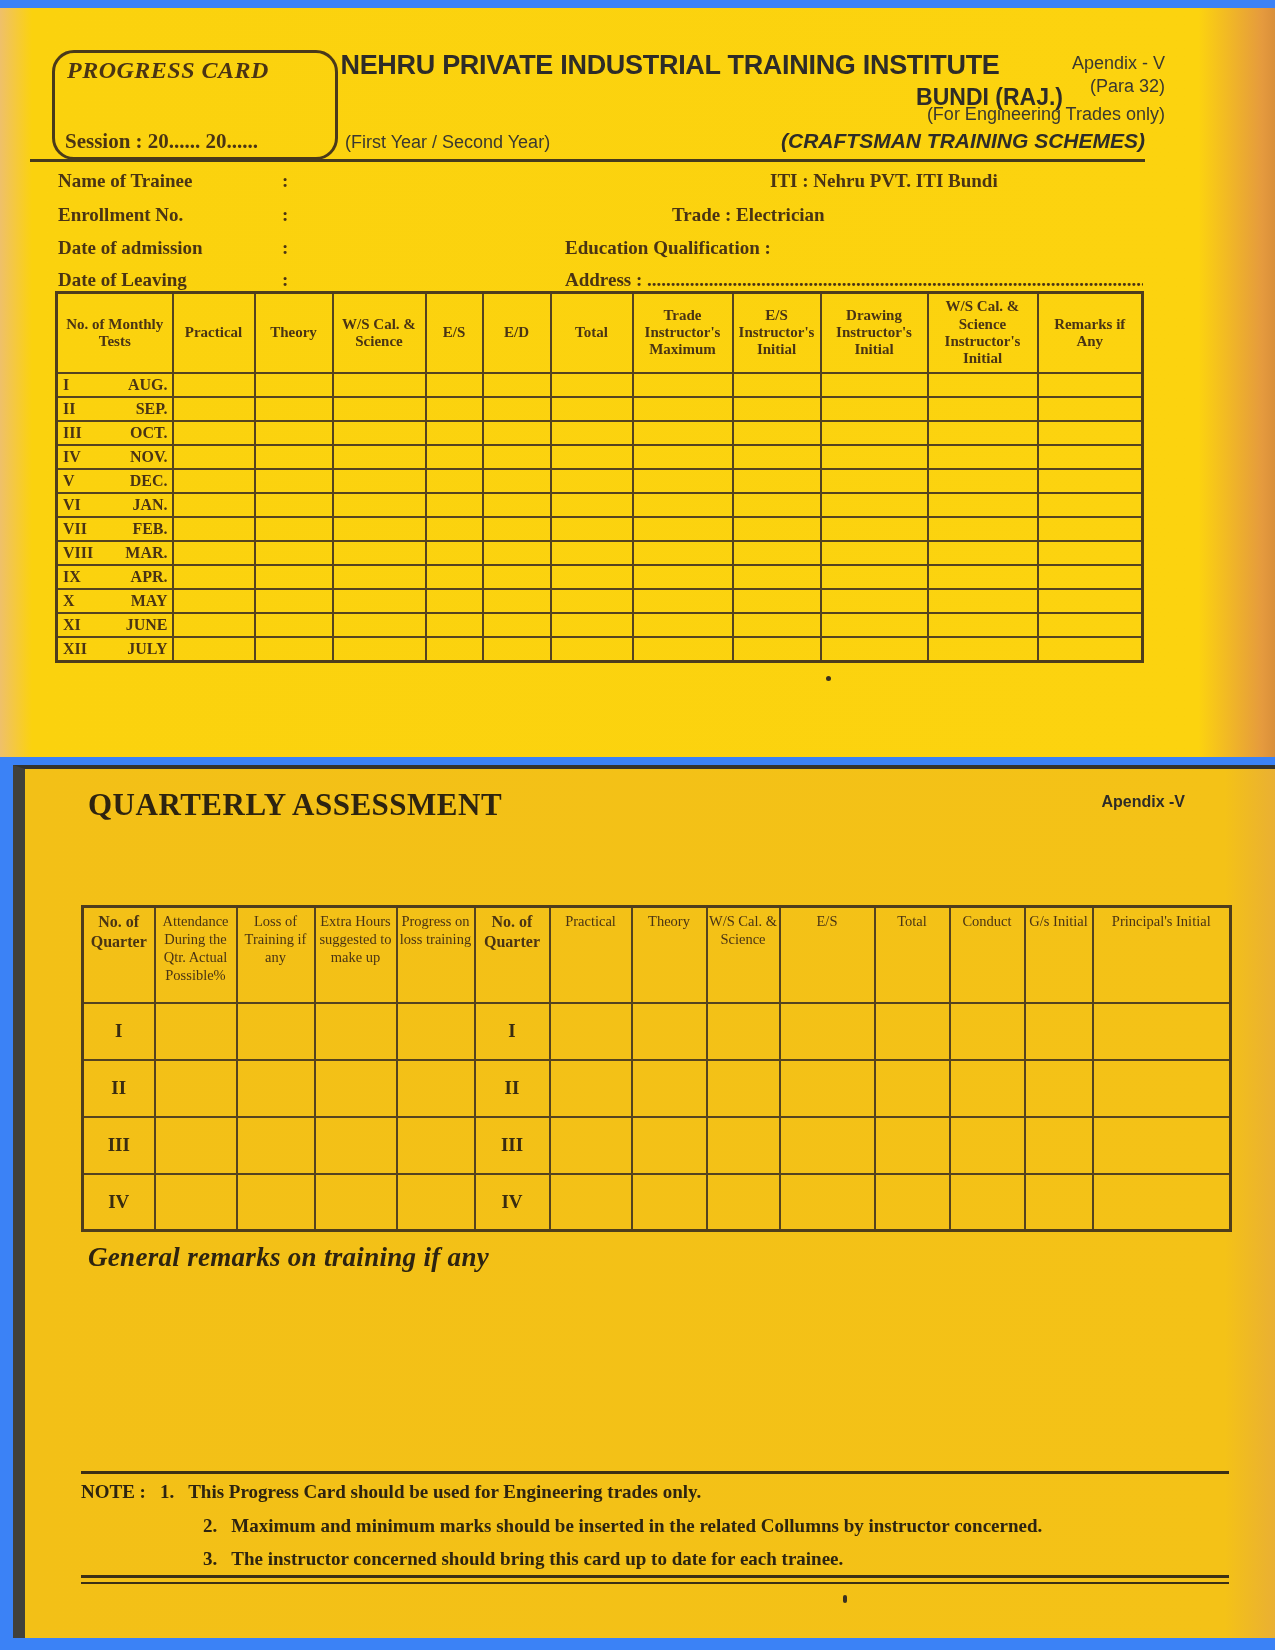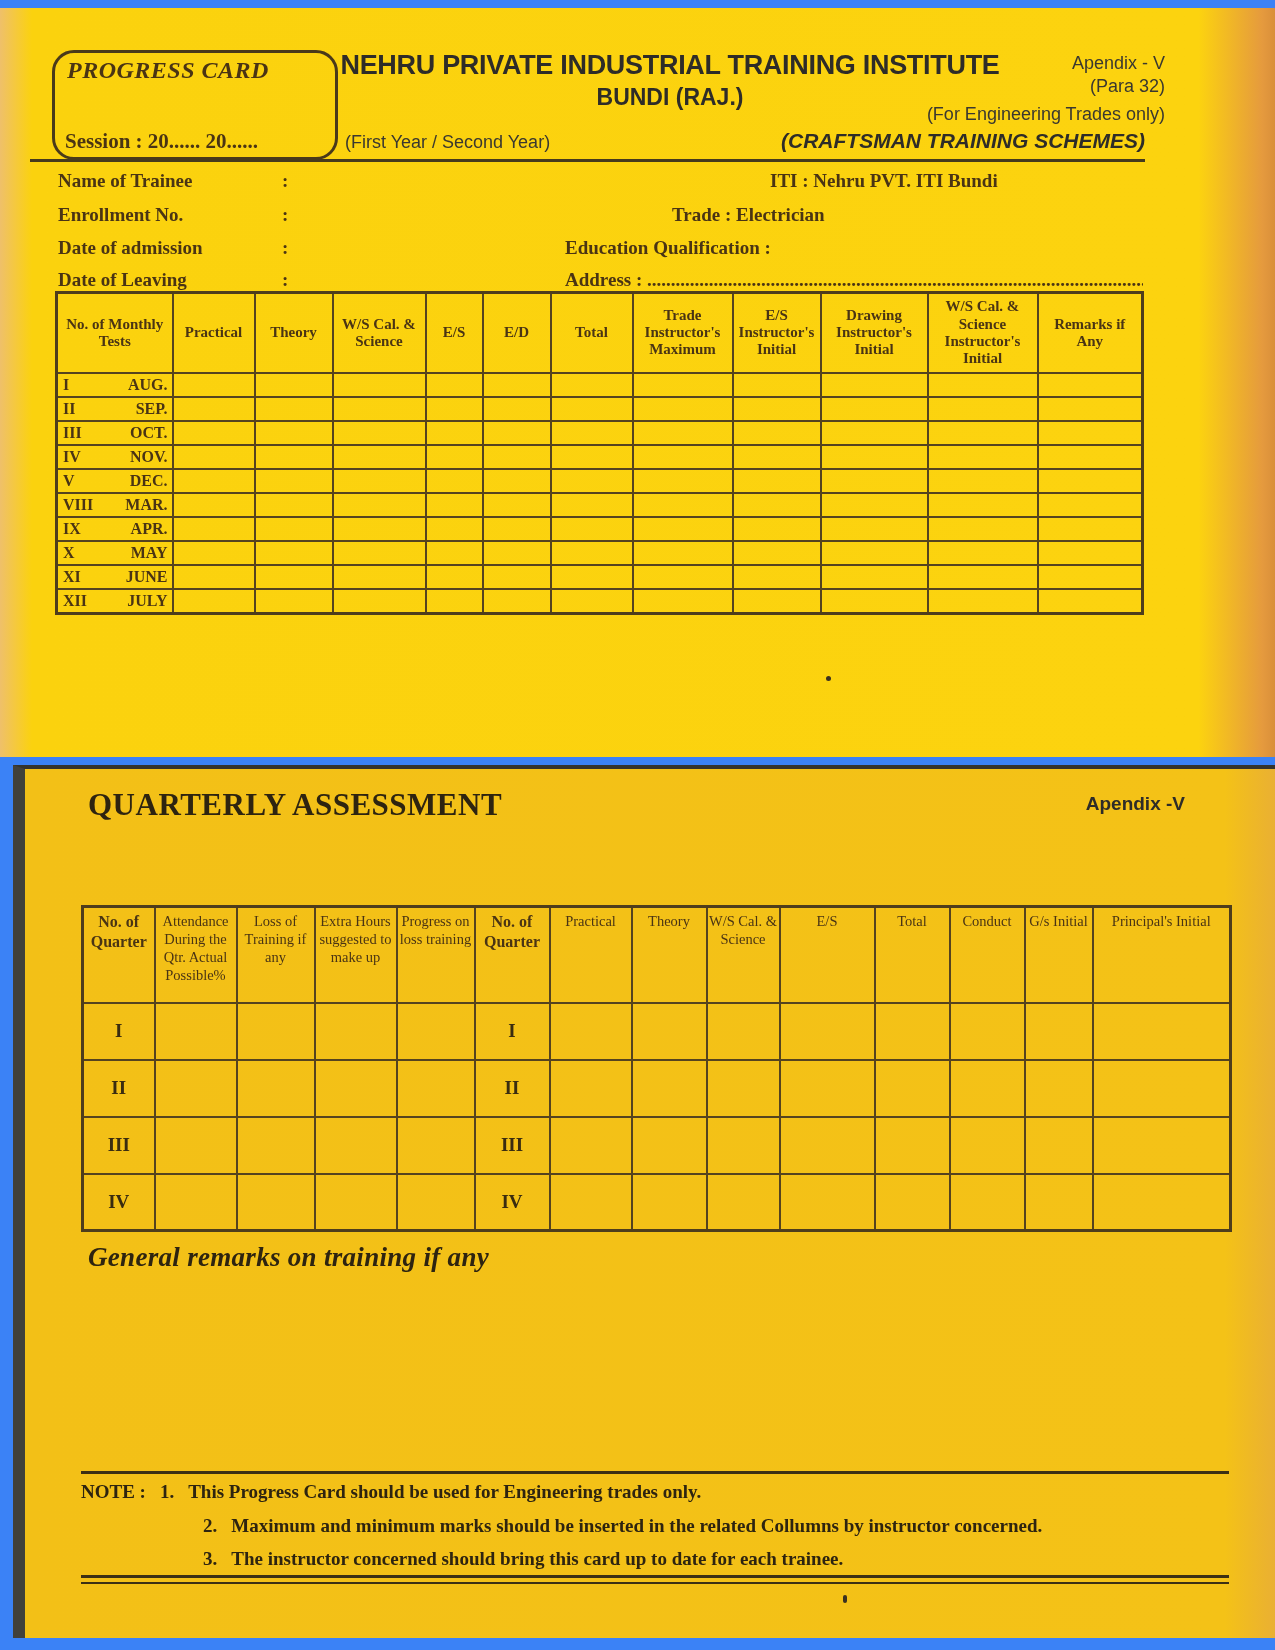--- a/index.html
+++ b/index.html
@@ -21,21 +21,21 @@
   }
   .pc-session {
     position:absolute; left:10px; bottom:3px;
     font-size:21px; font-weight:bold; color:#4a3414;
   }
   .inst-name {
     position:absolute; left:290px; top:42px; width:760px; text-align:center;
     font-family:"Liberation Sans", sans-serif; font-size:27px; font-weight:bold; color:#2e2c28; letter-spacing:-0.3px;
   }
   .inst-city {
-    position:absolute; left:290px; top:76px; width:760px; text-align:center;
+    position:absolute; left:303px; top:76px; width:760px; text-align:right;
     font-family:"Liberation Sans", sans-serif; font-size:23px; font-weight:bold; color:#2e2c28;
   }
   .apx-block {
     position:absolute; left:1000px; top:44px; width:165px; text-align:right;
     font-family:"Liberation Sans", sans-serif; font-size:18px; color:#3a3830; line-height:1.25;
   }
   .eng-only {
     position:absolute; left:820px; top:96px; width:345px; text-align:right;
     font-family:"Liberation Sans", sans-serif; font-size:18px; color:#3a3830;
   }
@@ -75,21 +75,21 @@
     position:absolute; left:13px; top:765px; width:1275px; height:873px;
     border-left:12px solid #41403a; border-top:4px solid #34332d;
     background:linear-gradient(90deg,#f3c017 0%,#f4c217 95%,#e7ab3a 100%);
   }
   .qa-title {
     position:absolute; left:63px; top:18px;
     font-size:31px; font-weight:bold; color:#2e2410; letter-spacing:.5px;
   }
   .apx2 {
     position:absolute; left:950px; top:24px; width:210px; text-align:right;
-    font-family:"Liberation Sans", sans-serif; font-size:19px; font-weight:bold; color:#2e2c28;
+    font-family:"Liberation Sans", sans-serif; font-size:16px; font-weight:bold; color:#2e2c28;
   }
   .sessional {
     position:absolute; left:860px; top:98px; width:346px; text-align:right;
     font-family:"Liberation Sans", sans-serif; font-size:26px; font-weight:bold; font-style:italic; color:#2a2a26; letter-spacing:.3px;
   }
   table.t2 {
     position:absolute; left:56px; top:136px; width:1148px;
     border-collapse:collapse; table-layout:fixed;
     border:3px solid #4e3d1c;
   }
@@ -265,20 +265,58 @@
             <td></td>
             <td></td>
             <td></td>
             <td></td>
           </tr>
           <tr>
             <td>
               <div class="month-cell">
                 <span>V</span>
                 <span>DEC.</span>
+              </div>
+            </td>
+            <td></td>
+            <td></td>
+            <td></td>
+            <td></td>
+            <td></td>
+            <td></td>
+            <td></td>
+            <td></td>
+            <td></td>
+            <td></td>
+            <td></td>
+          </tr>
+          <tr>
+            <td>
+              <div class="month-cell">
+                <span>VI</span>
+                <span>JAN.</span>
+              </div>
+            </td>
+            <td></td>
+            <td></td>
+            <td></td>
+            <td></td>
+            <td></td>
+            <td></td>
+            <td></td>
+            <td></td>
+            <td></td>
+            <td></td>
+            <td></td>
+          </tr>
+          <tr>
+            <td>
+              <div class="month-cell">
+                <span>VII</span>
+                <span>FEB.</span>
               </div>
             </td>
             <td></td>
             <td></td>
             <td></td>
             <td></td>
             <td></td>
             <td></td>
             <td></td>
             <td></td>

